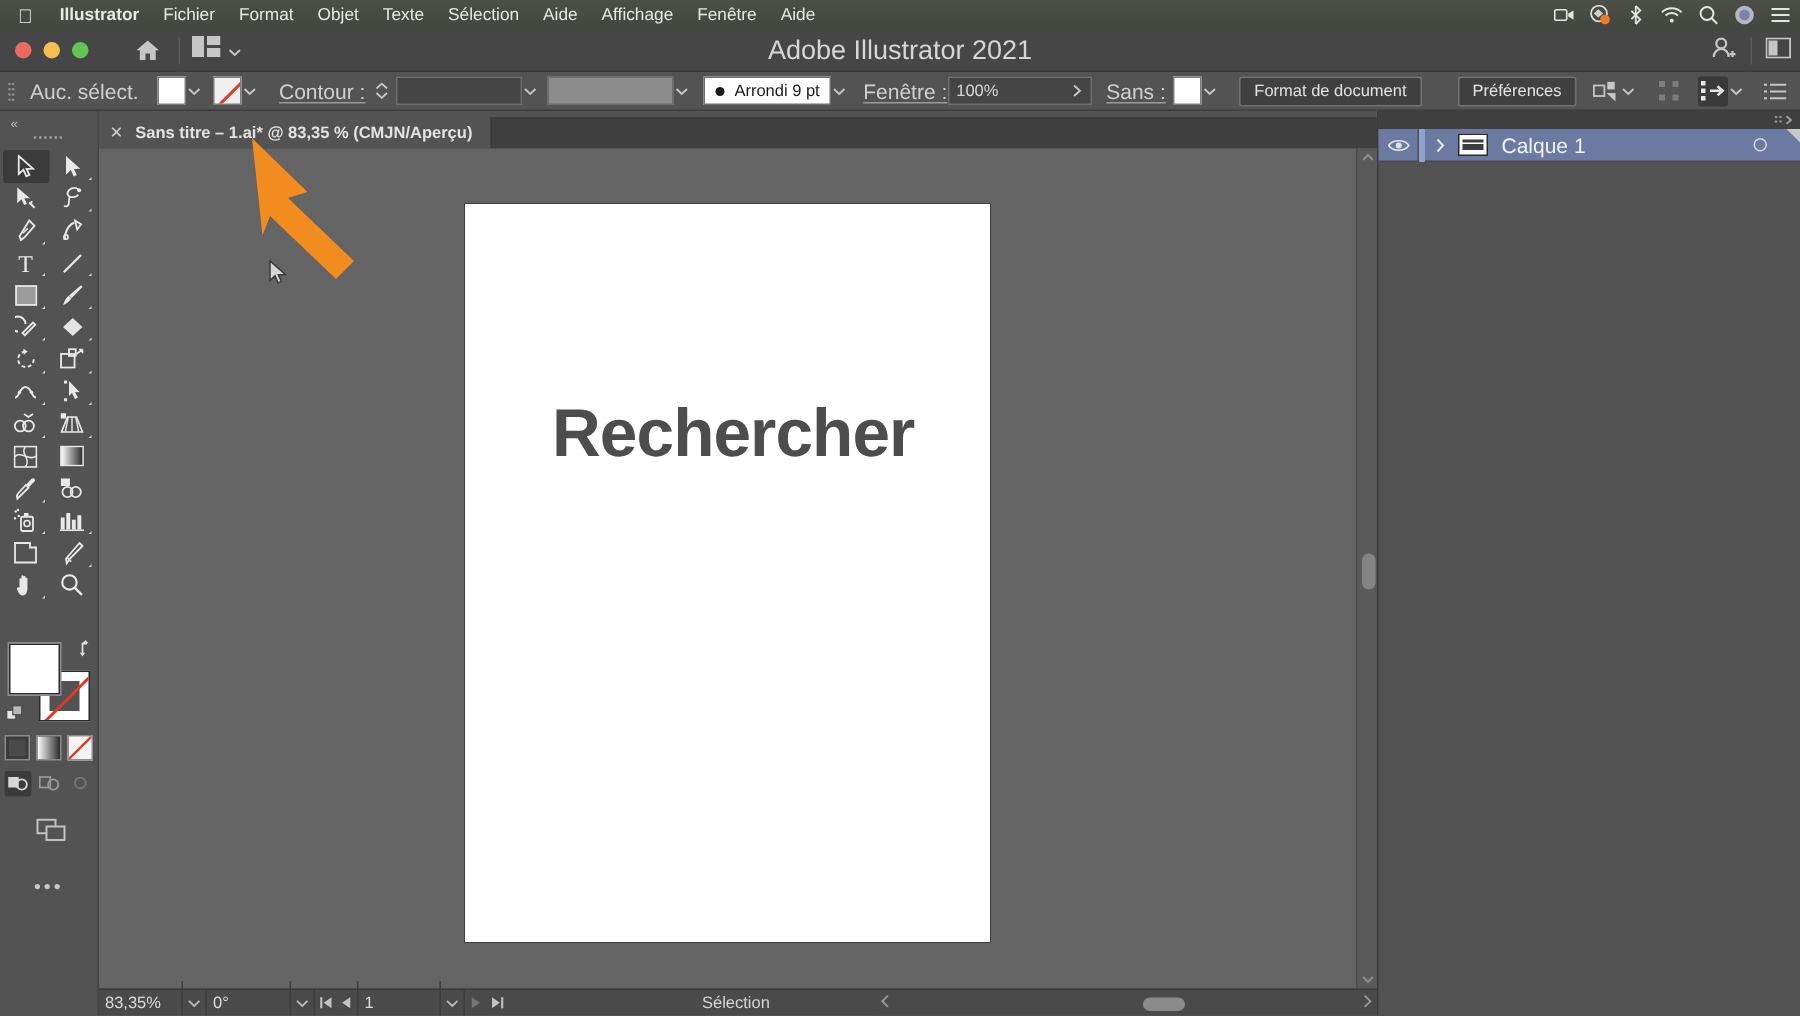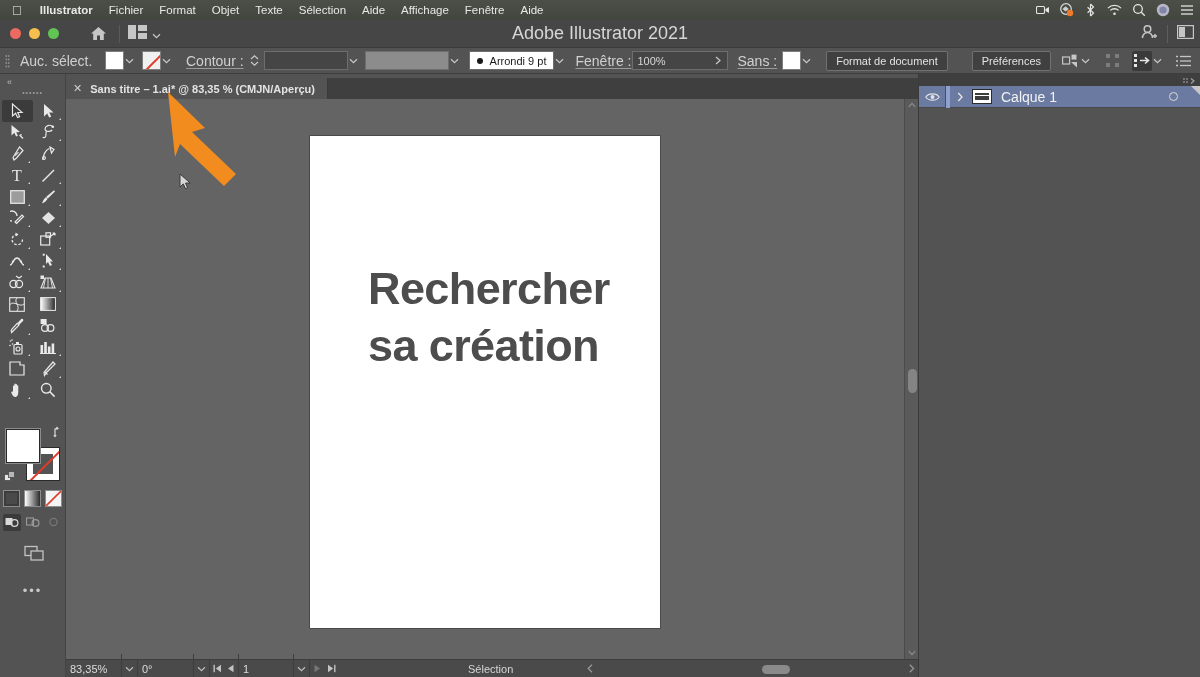--- a/index.html
+++ b/index.html
@@ -773,21 +773,20 @@
         </svg>
     </div>
 
     <div class="more">•••</div>
   </div>
 
   <div class="canvaswrap">
     <div class="artboard">
       <div class="arttext">
         <div>Rechercher</div>
-        <div>sa création</div>
       </div>
     </div>
 
     <div class="vscroll">
       <span class="ar" style="top:0;">
         <svg width="8" height="6" viewBox="0 0 8 6">
             <path d="M0.8 4.8 L4 1.3 L7.2 4.8" fill="none" stroke="#8e8e8e" stroke-width="1.2"></path>
           </svg>
       </span>
       <div class="thumb"></div>

